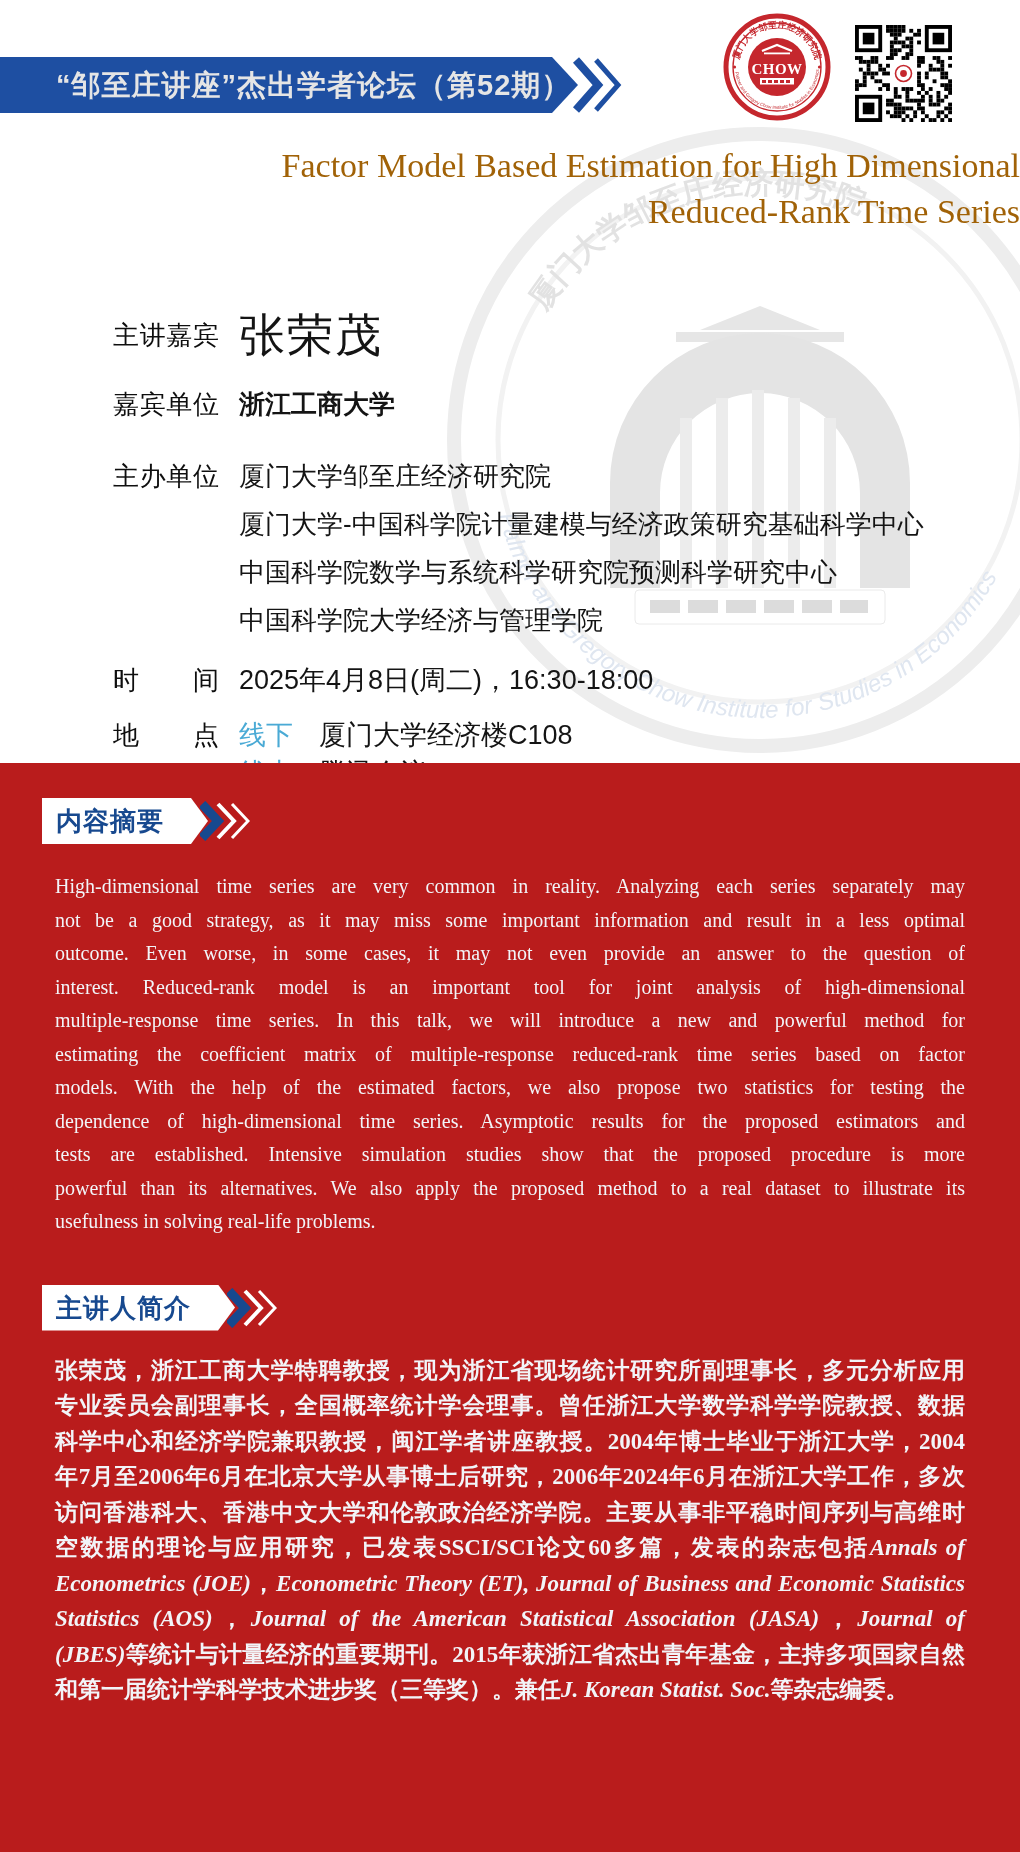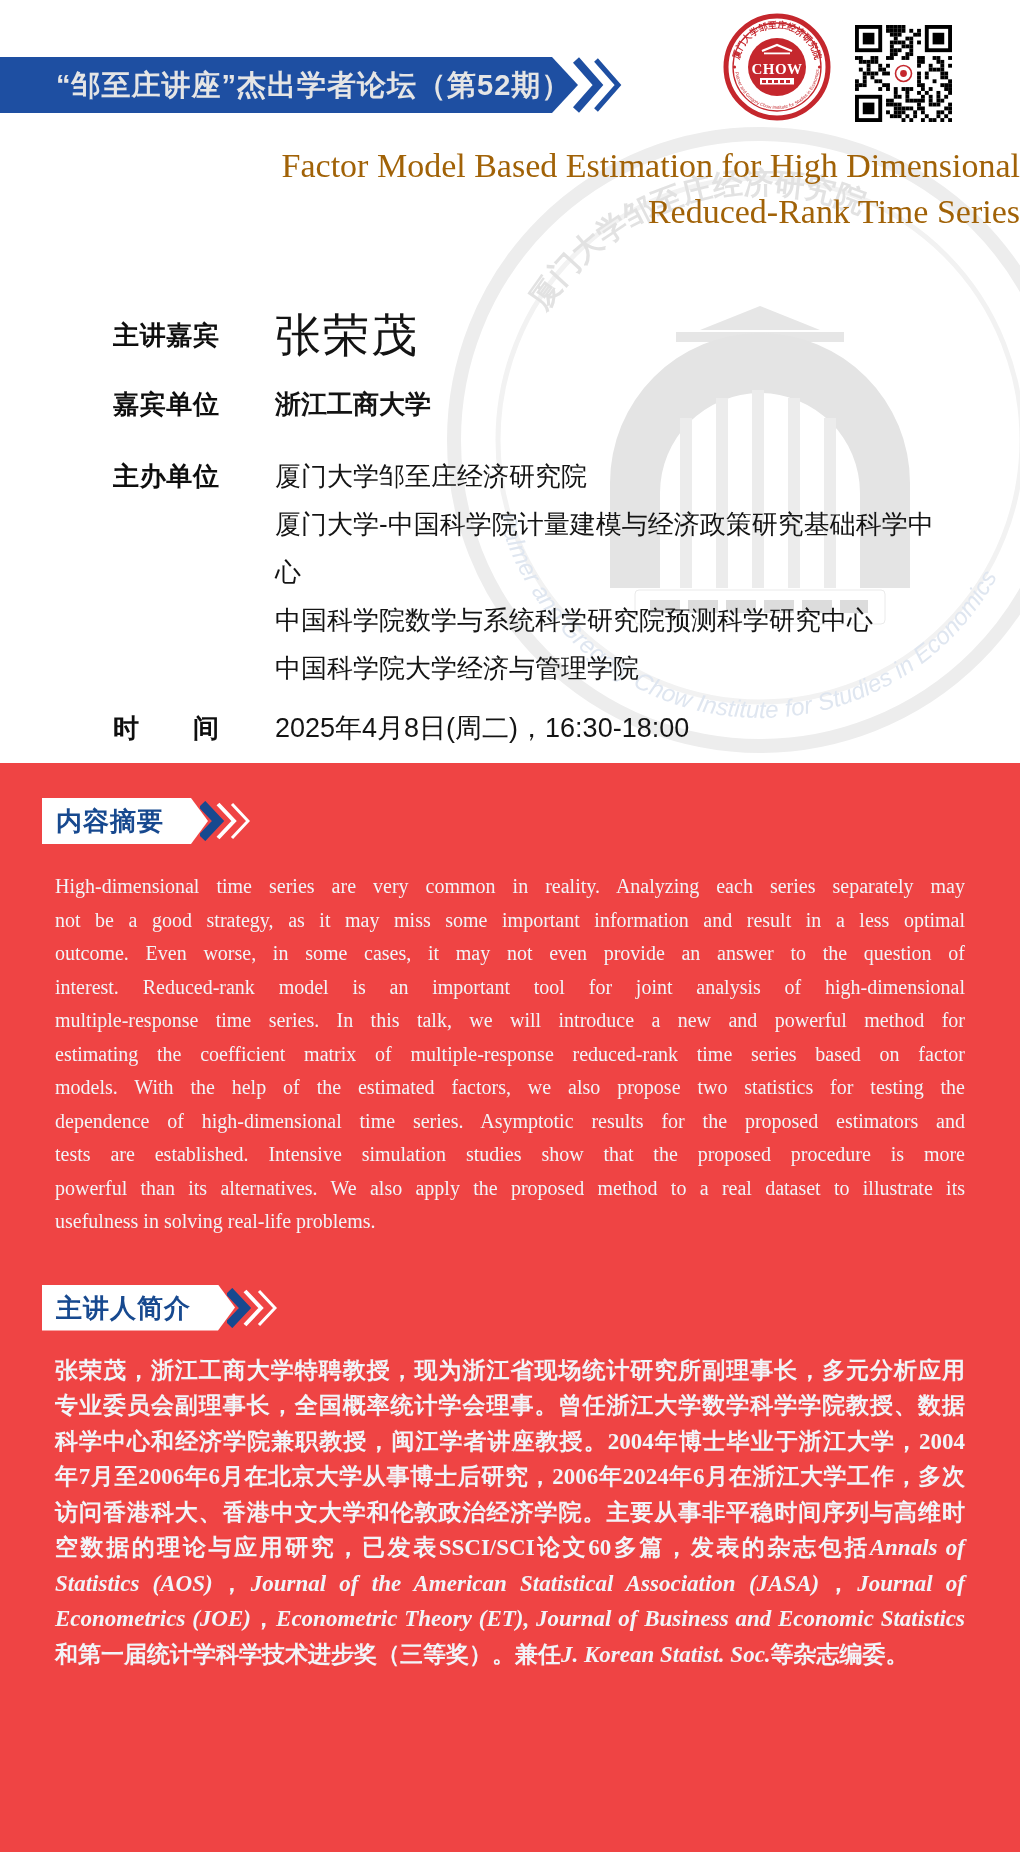--- a/index.html
+++ b/index.html
@@ -26,39 +26,39 @@
 
   .main-title {
     position:absolute; left:0; top:143px; width:1020px; z-index:1;
     text-align:right; font-family:"Liberation Serif", serif;
     font-weight:400; font-size:34px; line-height:46px; color:#a16207;
   }
 
   .info { position:absolute; left:113px; top:312px; width:830px; z-index:1; }
   .irow { display:flex; align-items:flex-start; }
   .ilabel {
-    width:106px; flex:0 0 106px; margin-right:56px; color:#0e0e0e;
-    font-size:26px; font-weight:700; text-align:justify; text-align-last:justify; line-height:40px;
+    width:106px; flex:0 0 106px; margin-right:20px; color:#0e0e0e;
+    font-size:26px; font-weight:400; text-align:justify; text-align-last:justify; line-height:40px;
   }
   .ival { font-size:26px; color:#141414; line-height:40px; }
   .row-speaker { align-items:center; margin-bottom:26px; }
   .row-speaker .ival { font-size:46px; line-height:46px; letter-spacing:2px; }
   .row-aff { margin-bottom:28px; }
   .row-aff .ival { font-weight:700; }
   .row-org { margin-bottom:16px; }
   .org-line { font-size:26px; line-height:48px; color:#141414; }
   .row-time { margin-bottom:16px; }
   .row-time .ival { font-size:27px; }
   .loc-line { display:flex; font-size:27px; line-height:38px; color:#141414; }
   .loc-tag { color:#4aaad5; margin-right:26px; font-weight:500; }
 
   
   .blue-section {
     position:absolute; left:0; top:763px; width:1020px; height:1089px;
-    background:#ef4444; color:#fff; z-index:3;
+    background:#b91c1c; color:#fff; z-index:3;
   }
   .badge { position:relative; height:46px; margin-left:42px; display:flex; align-items:center; }
   .badge-box {
     position:relative; height:46px; background:#ffffff; color:#17498f;
     font-size:26px; font-weight:700; line-height:46px; padding:0 44px 0 14px;
     clip-path:polygon(0 0, calc(100% - 17px) 0, 100% 50%, calc(100% - 17px) 100%, 0 100%);
     letter-spacing:1px; white-space:nowrap;
   }
   .badge-chevs { margin-left:-8px; }
   .badge-abstract { margin-top:35px; }
@@ -418,18 +418,19 @@
     </svg>
   </div>
 
   <div class="bio-text">
       <div class="jline"><span>张荣茂，浙江工商大学特聘教授，现为浙江省现场统计研究所副理事长，多元分析应用</span></div>
       <div class="jline"><span>专业委员会副理事长，全国概率统计学会理事。曾任浙江大学数学科学学院教授、数据</span></div>
       <div class="jline"><span>科学中心和经济学院兼职教授，闽江学者讲座教授。2004年博士毕业于浙江大学，2004</span></div>
       <div class="jline"><span>年7月至2006年6月在北京大学从事博士后研究，2006年2024年6月在浙江大学工作，多次</span></div>
       <div class="jline"><span>访问香港科大、香港中文大学和伦敦政治经济学院。主要从事非平稳时间序列与高维时</span></div>
       <div class="jline"><span>空数据的理论与应用研究，已发表SSCI/SCI论文60多篇，发表的杂志包括</span><span class="it">Annals of</span></div>
+      <div class="jline"><span class="it">Econometrics (JOE)</span><span>，</span><span class="it">Econometric Theory (ET), Journal of Business and Economic Statistics</span></div>
       <div class="jline"><span class="it">Statistics (AOS)</span><span>，</span><span class="it">Journal of the American Statistical Association (JASA)</span><span>，</span><span class="it">Journal of</span></div>
-      <div class="jline"><span class="it">Econometrics (JOE)</span><span>，</span><span class="it">Econometric Theory (ET), Journal of Business and Economic Statistics</span></div>
+      <div class="jline"><span class="it">(JBES)</span><span>等统计与计量经济的重要期刊。2015年获浙江省杰出青年基金，主持多项国家自然</span></div>
       <div class="jline last"><span>和第一届统计学科学技术进步奖（三等奖）。兼任</span><span class="it">J. Korean Statist. Soc.</span><span>等杂志编委。</span></div>
     </div>
 
 </div>
 
 </body></html>

